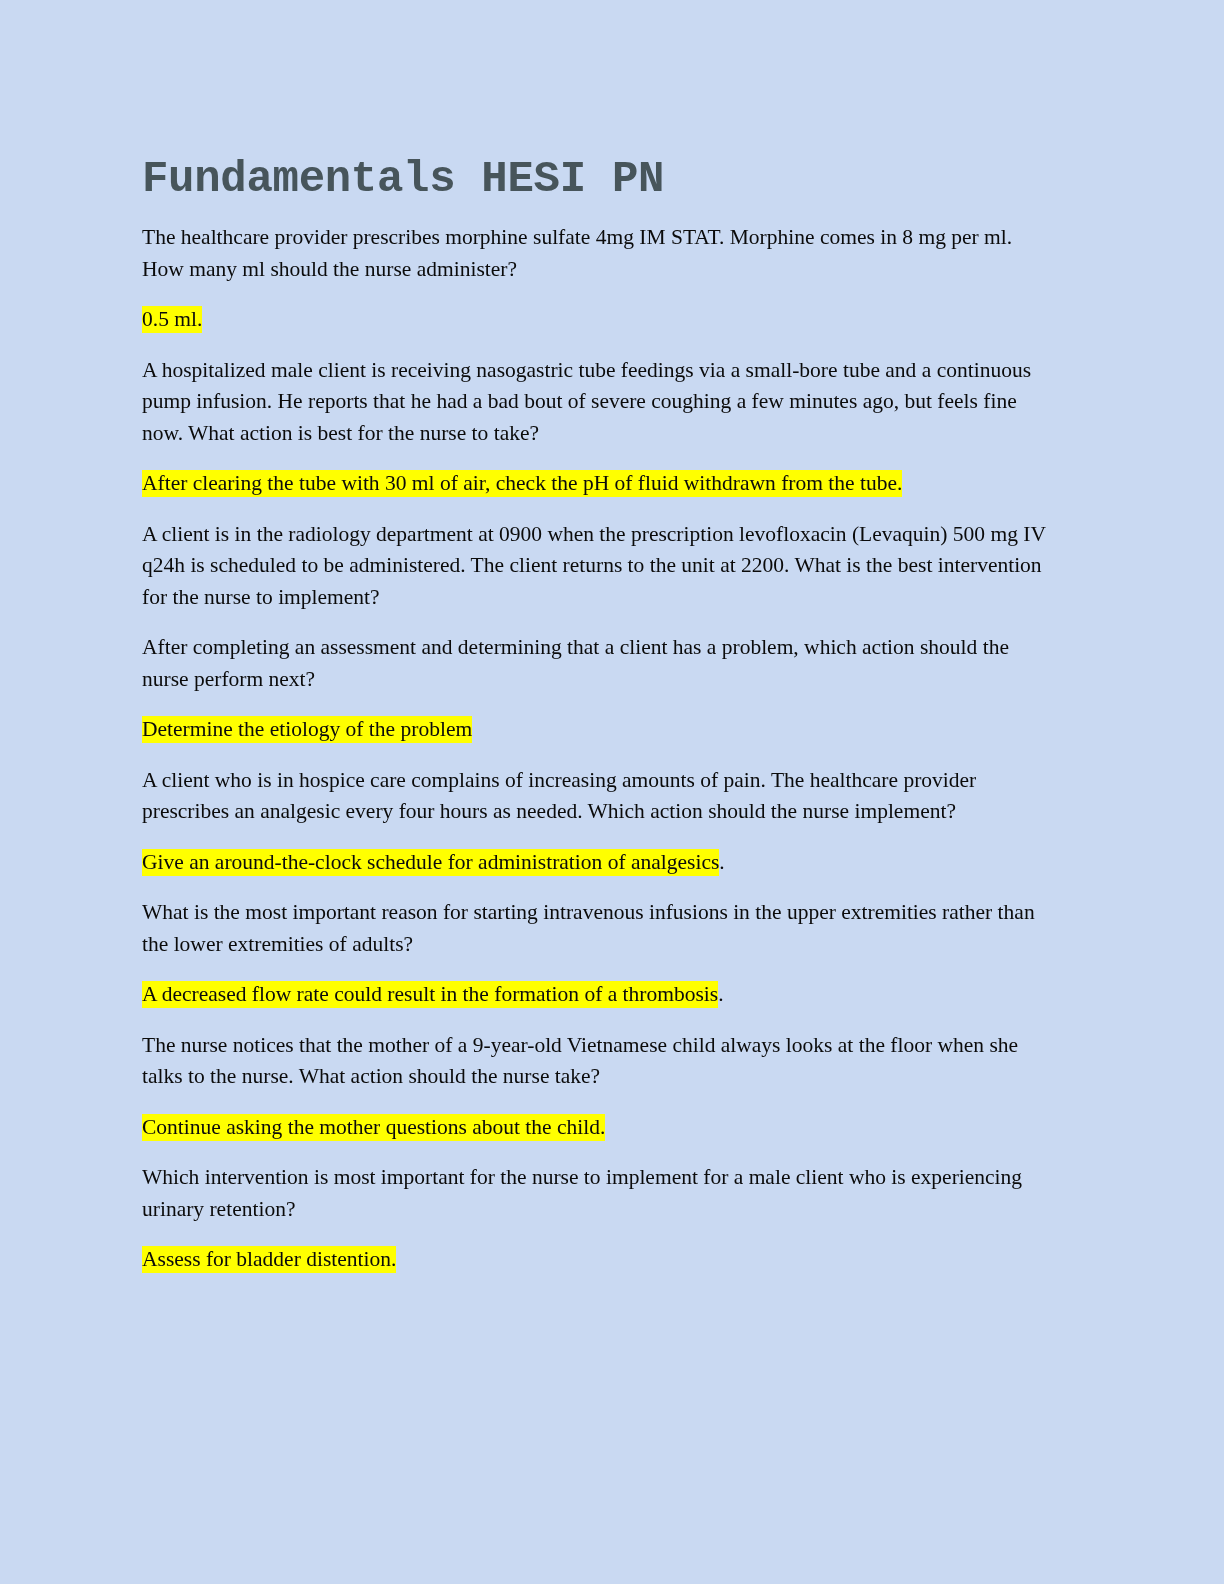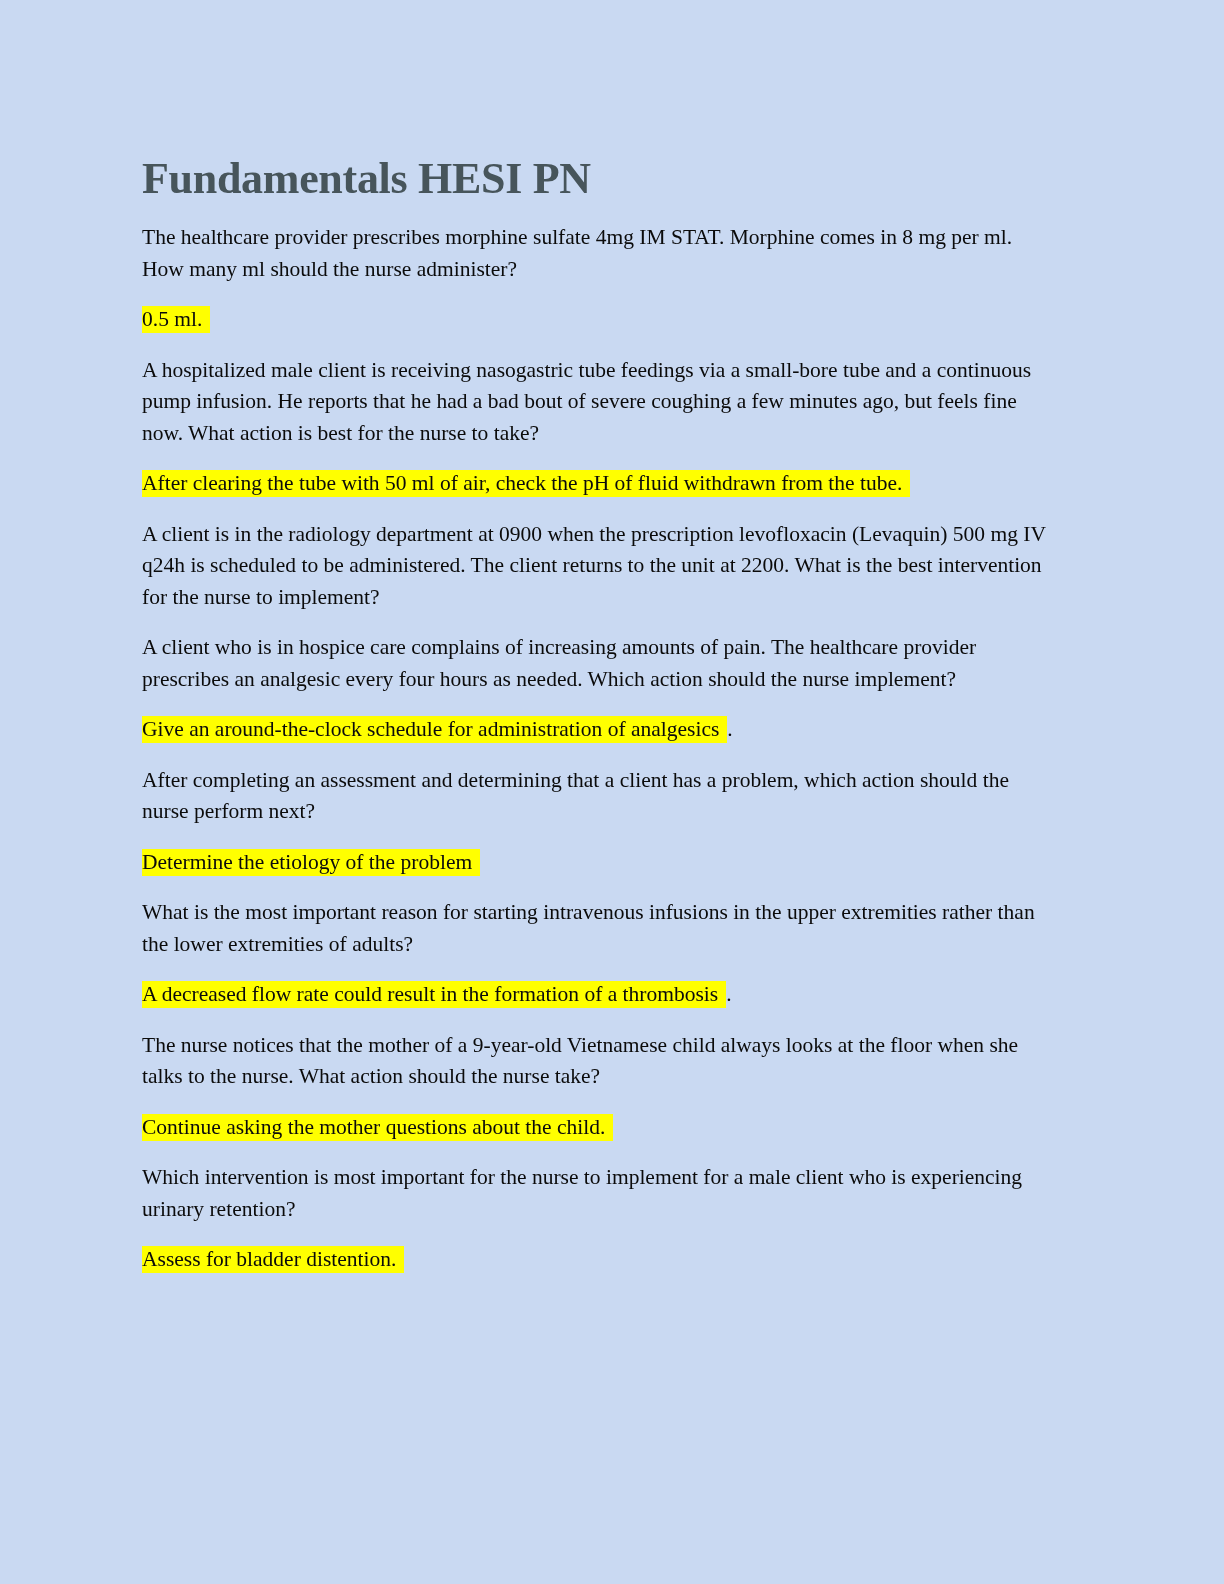--- a/index.html
+++ b/index.html
@@ -20,21 +20,21 @@
     box-sizing: border-box;
     padding: 0;
   }
   .content {
     position: absolute;
     left: 142px;
     top: 150px;
     width: 930px;
   }
   .doc-title {
-    font-family: Liberation Serif, serif;
+    font-family: Liberation Mono, monospace;
     font-weight: bold;
     font-size: 44px;
     line-height: 58px;
     color: #47555b;
     margin: 0 0 14px 0;
     letter-spacing: -0.3px;
   }
   .qa-block {
     margin: 0;
   }
@@ -46,21 +46,21 @@
     text-align: left;
   }
   .answer {
     font-size: 21.5px;
     line-height: 31.5px;
     color: #0b0b0b;
     margin: 0 0 19px 0;
   }
   .answer .hl {
     background: #ffff00;
-    padding: 1px 8px 2px 0;
+    padding: 1px 0 2px 0;
     box-decoration-break: clone;
     -webkit-box-decoration-break: clone;
   }
   .answer .tail {
     background: transparent;
   }
 </style>
 </head>
 <body>
 
@@ -68,35 +68,35 @@
   <div class="content">
     <h1 class="doc-title">Fundamentals HESI PN</h1>
 
     <div class="qa-block">
       <p class="question">The healthcare provider prescribes morphine sulfate 4mg IM STAT. Morphine comes in 8 mg per ml. How many ml should the nurse administer?</p>
       <p class="answer"><span class="hl">0.5 ml.</span><span class="tail"></span></p>
     </div>
 
     <div class="qa-block">
       <p class="question">A hospitalized male client is receiving nasogastric tube feedings via a small-bore tube and a continuous pump infusion. He reports that he had a bad bout of severe coughing a few minutes ago, but feels fine now. What action is best for the nurse to take?</p>
-      <p class="answer"><span class="hl">After clearing the tube with 50 ml of air, check the pH of fluid withdrawn from the tube.</span><span class="tail"></span></p>
+      <p class="answer"><span class="hl">After clearing the tube with 30 ml of air, check the pH of fluid withdrawn from the tube.</span><span class="tail"></span></p>
     </div>
 
     <div class="qa-block">
       <p class="question">A client is in the radiology department at 0900 when the prescription levofloxacin (Levaquin) 500 mg IV q24h is scheduled to be administered. The client returns to the unit at 2200. What is the best intervention for the nurse to implement?</p>
     </div>
 
     <div class="qa-block">
-      <p class="question">A client who is in hospice care complains of increasing amounts of pain. The healthcare provider prescribes an analgesic every four hours as needed. Which action should the nurse implement?</p>
-      <p class="answer"><span class="hl">Give an around-the-clock schedule for administration of analgesics</span><span class="tail">.</span></p>
+      <p class="question">After completing an assessment and determining that a client has a problem, which action should the nurse perform next?</p>
+      <p class="answer"><span class="hl">Determine the etiology of the problem</span><span class="tail"></span></p>
     </div>
 
     <div class="qa-block">
-      <p class="question">After completing an assessment and determining that a client has a problem, which action should the nurse perform next?</p>
-      <p class="answer"><span class="hl">Determine the etiology of the problem</span><span class="tail"></span></p>
+      <p class="question">A client who is in hospice care complains of increasing amounts of pain. The healthcare provider prescribes an analgesic every four hours as needed. Which action should the nurse implement?</p>
+      <p class="answer"><span class="hl">Give an around-the-clock schedule for administration of analgesics</span><span class="tail">.</span></p>
     </div>
 
     <div class="qa-block">
       <p class="question">What is the most important reason for starting intravenous infusions in the upper extremities rather than the lower extremities of adults?</p>
       <p class="answer"><span class="hl">A decreased flow rate could result in the formation of a thrombosis</span><span class="tail">.</span></p>
     </div>
 
     <div class="qa-block">
       <p class="question">The nurse notices that the mother of a 9-year-old Vietnamese child always looks at the floor when she talks to the nurse. What action should the nurse take?</p>
       <p class="answer"><span class="hl">Continue asking the mother questions about the child.</span><span class="tail"></span></p>

